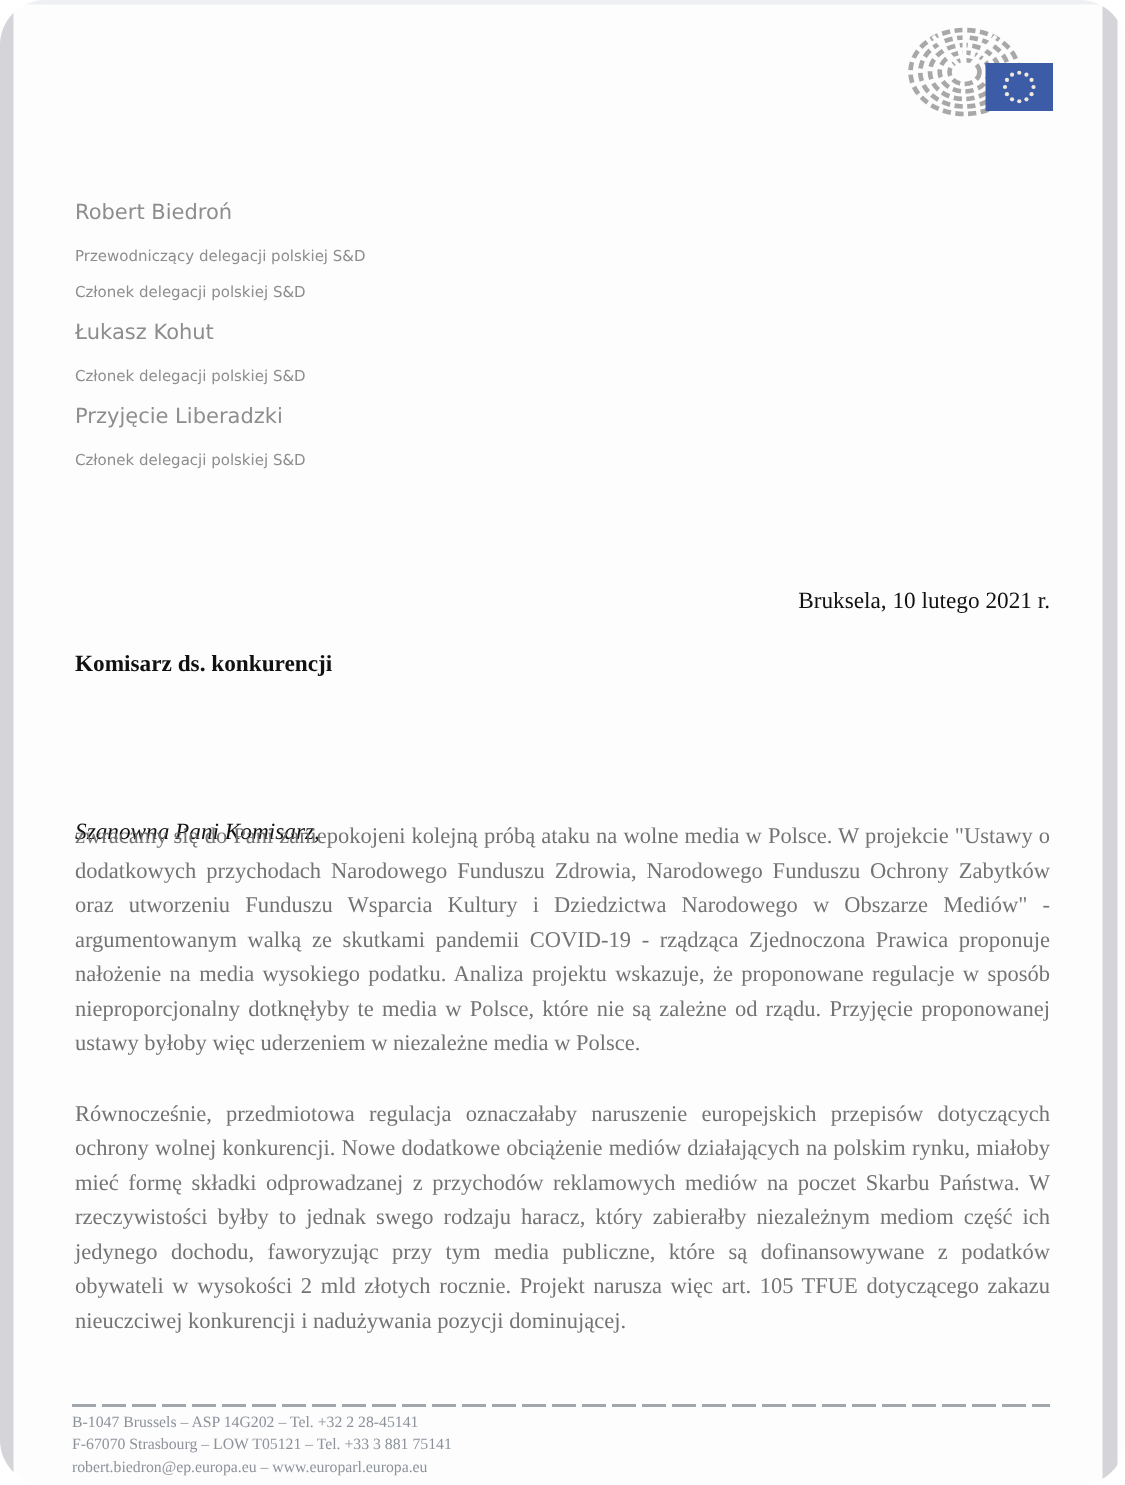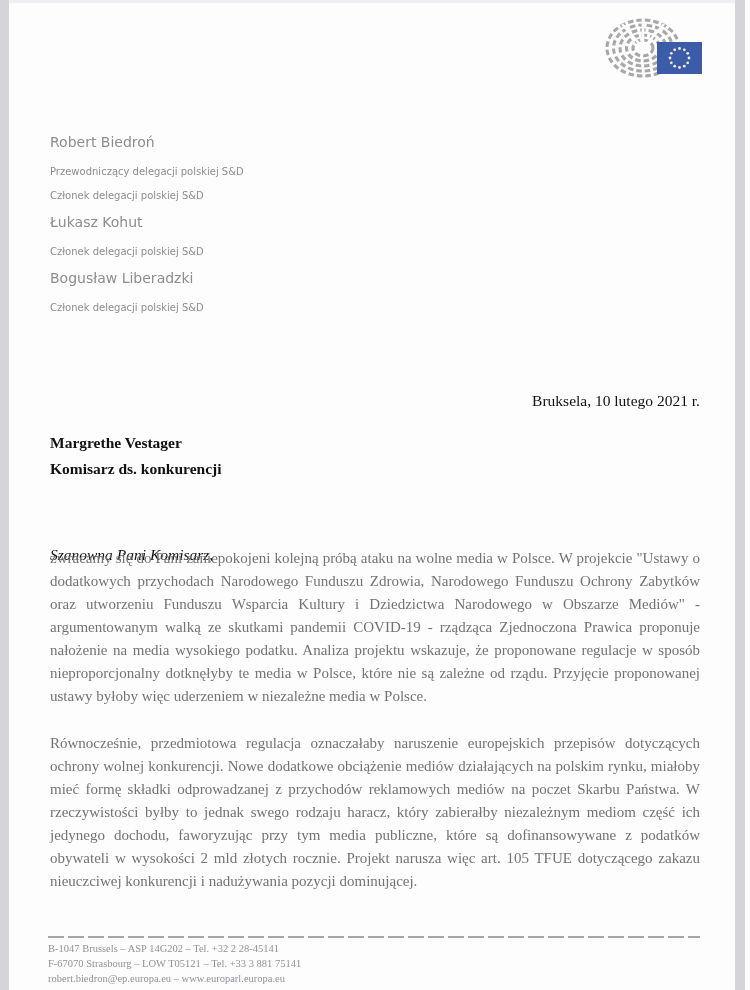--- a/index.html
+++ b/index.html
@@ -5,20 +5,21 @@
 <style>
   html, body { margin: 0; padding: 0; background: #ffffff; }
   .page {
     position: relative;
     width: 750px;
     height: 990px;
     background: #fdfdfd;
     overflow: hidden;
     font-family: "Liberation Serif", serif;
     color: #141414;
+    border-radius: 30px;
   }
   .edge { position: absolute; top: 0; height: 990px; background: #d5d5d9; }
   .edge-left  { left: 0; width: 9px; }
   .edge-right { left: 735px; width: 10px; }
   .edge-top { position: absolute; left: 9px; top: 0; width: 726px; height: 3px; background: #eef0f3; }
 
   .logo { position: absolute; left: 598px; top: 14px; width: 110px; height: 80px; }
 
   .sender {
     position: absolute; left: 50px; top: 134px;
@@ -99,28 +100,27 @@
       </g>
     </g>
   </svg>
 
   <div class="sender">
     <p class="sig-name">Robert Biedroń</p>
     <p class="sig-role">Przewodniczący delegacji polskiej S&amp;D</p>
     <p class="sig-role">Członek delegacji polskiej S&amp;D</p>
     <p class="sig-name">Łukasz Kohut</p>
     <p class="sig-role">Członek delegacji polskiej S&amp;D</p>
-    <p class="sig-name">Bogusław Liberadzki</p>
+    <p class="sig-name">Przyjęcie Liberadzki</p>
     <p class="sig-role">Członek delegacji polskiej S&amp;D</p>
   </div>
 
   <div class="dateline">Bruksela, 10 lutego 2021 r.</div>
 
   <div class="recipient">
-    <div>Margrethe Vestager</div>
     <div>Komisarz ds. konkurencji</div>
   </div>
 
   <div class="salutation">Szanowna Pani Komisarz,</div>
 
   <div class="body-text">
     <p>zwracamy się do Pani zaniepokojeni kolejną próbą ataku na wolne media w Polsce. W projekcie "Ustawy o dodatkowych przychodach Narodowego Funduszu Zdrowia, Narodowego Funduszu Ochrony Zabytków oraz utworzeniu Funduszu Wsparcia Kultury i Dziedzictwa Narodowego w Obszarze Mediów" - argumentowanym walką ze skutkami pandemii COVID-19 - rządząca Zjednoczona Prawica proponuje nałożenie na media wysokiego podatku. Analiza projektu wskazuje, że proponowane regulacje w sposób nieproporcjonalny dotknęłyby te media w Polsce, które nie są zależne od rządu. Przyjęcie proponowanej ustawy byłoby więc uderzeniem w niezależne media w Polsce.</p>
     <p>Równocześnie, przedmiotowa regulacja oznaczałaby naruszenie europejskich przepisów dotyczących ochrony wolnej konkurencji. Nowe dodatkowe obciążenie mediów działających na polskim rynku, miałoby mieć formę składki odprowadzanej z przychodów reklamowych mediów na poczet Skarbu Państwa. W rzeczywistości byłby to jednak swego rodzaju haracz, który zabierałby niezależnym mediom część ich jedynego dochodu, faworyzując przy tym media publiczne, które są dofinansowywane z podatków obywateli w wysokości 2 mld złotych rocznie. Projekt narusza więc art. 105 TFUE dotyczącego zakazu nieuczciwej konkurencji i nadużywania pozycji dominującej.</p>
   </div>
 

